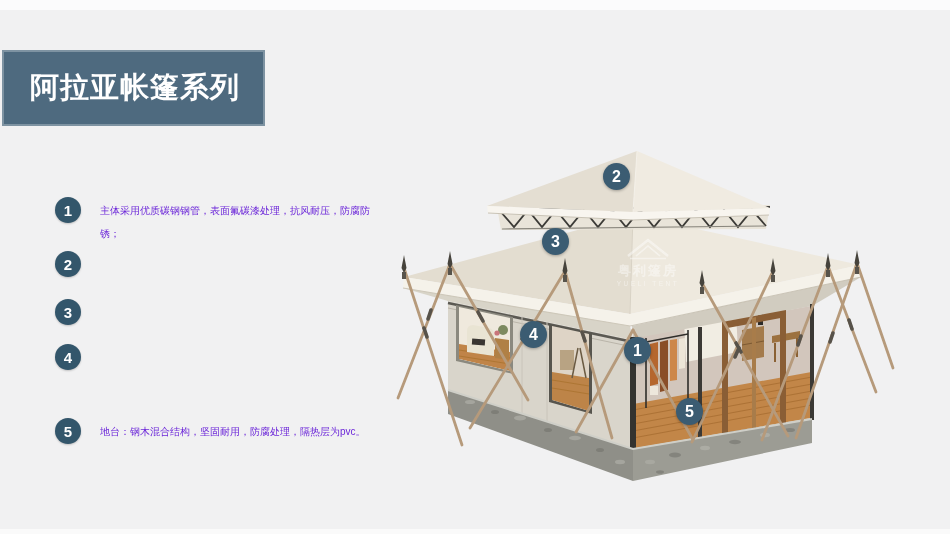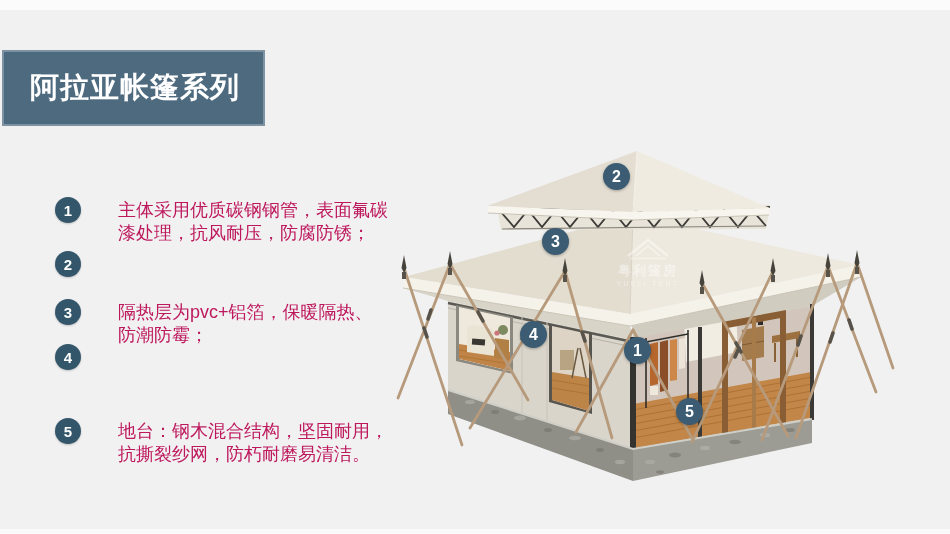--- a/index.html
+++ b/index.html
@@ -12,21 +12,21 @@
   .banner{position:absolute;left:2px;top:50px;width:263px;height:76px;
           background:#4e6a7f;border:2px solid #7e93a2;box-sizing:border-box;
           display:flex;align-items:center;}
   .banner h1{margin:0 0 0 26px;font-size:29px;font-weight:bold;color:#ffffff;letter-spacing:1px;}
 
   .features{position:absolute;left:55px;top:0;width:335px;}
   .feature-row{position:absolute;display:flex;align-items:flex-start;}
   .badge{width:26px;height:26px;border-radius:50%;background:#33566b;color:#fff;
          font-size:15px;font-weight:bold;display:flex;align-items:center;justify-content:center;
          flex:0 0 26px;margin-top:-2px;box-shadow:0 1px 2px rgba(0,0,0,.2);}
-  .feature-text{margin-left:37px;width:272px;font-size:18px;line-height:23px;color:#be185d;}
+  .feature-text{margin-left:19px;width:272px;font-size:10px;line-height:23px;color:#6d28d9;}
 
   .tent-svg{position:absolute;left:390px;top:140px;width:560px;height:394px;}
 
   .callout{position:absolute;width:27px;height:27px;border-radius:50%;background:#3b5c72;
            color:#fff;font-size:16px;font-weight:bold;display:flex;align-items:center;
            justify-content:center;box-shadow:0 1px 3px rgba(0,0,0,.3);}
 </style>
 </head>
 <body>
 
@@ -47,32 +47,31 @@
     </div>
     <div class="feature-row" style="top:253px">
       <div class="badge">
           <span>2</span>
         </div>
     </div>
     <div class="feature-row" style="top:301px">
       <div class="badge">
           <span>3</span>
         </div>
-      <div class="feature-text">隔热层为pvc+铝箔，保暖隔热、防潮防霉；</div>
     </div>
     <div class="feature-row" style="top:346px">
       <div class="badge">
           <span>4</span>
         </div>
     </div>
     <div class="feature-row" style="top:420px">
       <div class="badge">
           <span>5</span>
         </div>
-      <div class="feature-text">地台：钢木混合结构，坚固耐用，抗撕裂纱网，防朽耐磨易清洁。</div>
+      <div class="feature-text">地台：钢木混合结构，坚固耐用，防腐处理，隔热层为pvc。</div>
     </div>
   </div>
 
   <svg class="tent-svg" viewBox="390 140 560 394">
     <defs>
       <clipPath id="clipRightWall">
           <polygon points="636,338 810,306 810,418 636,448"></polygon>
         </clipPath>
       <clipPath id="clipWin1">
           <polygon points="459,307 510,318 510,371 459,359"></polygon>

